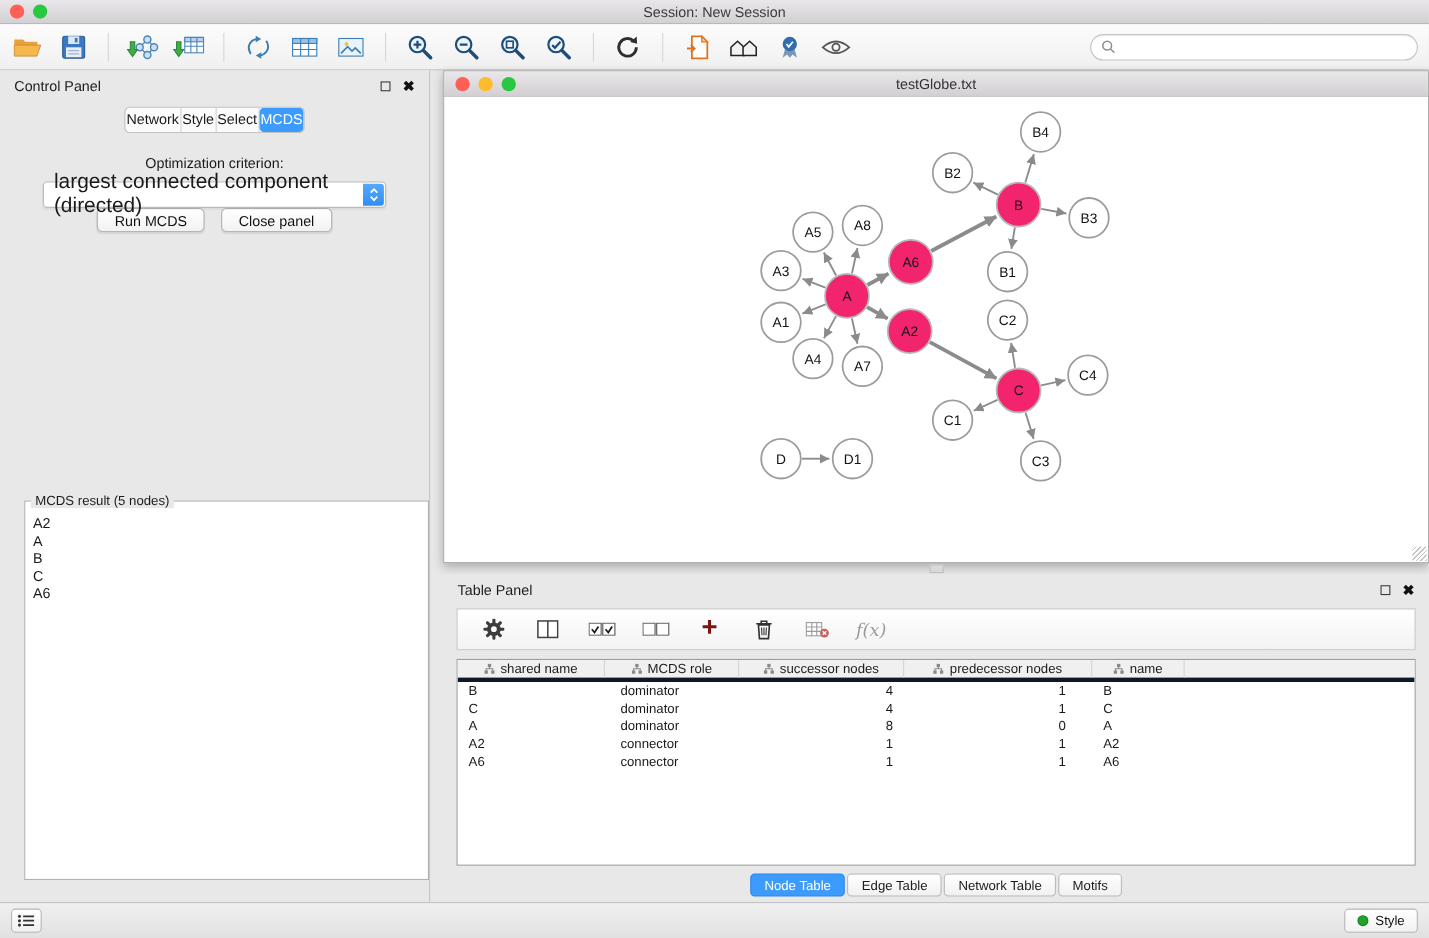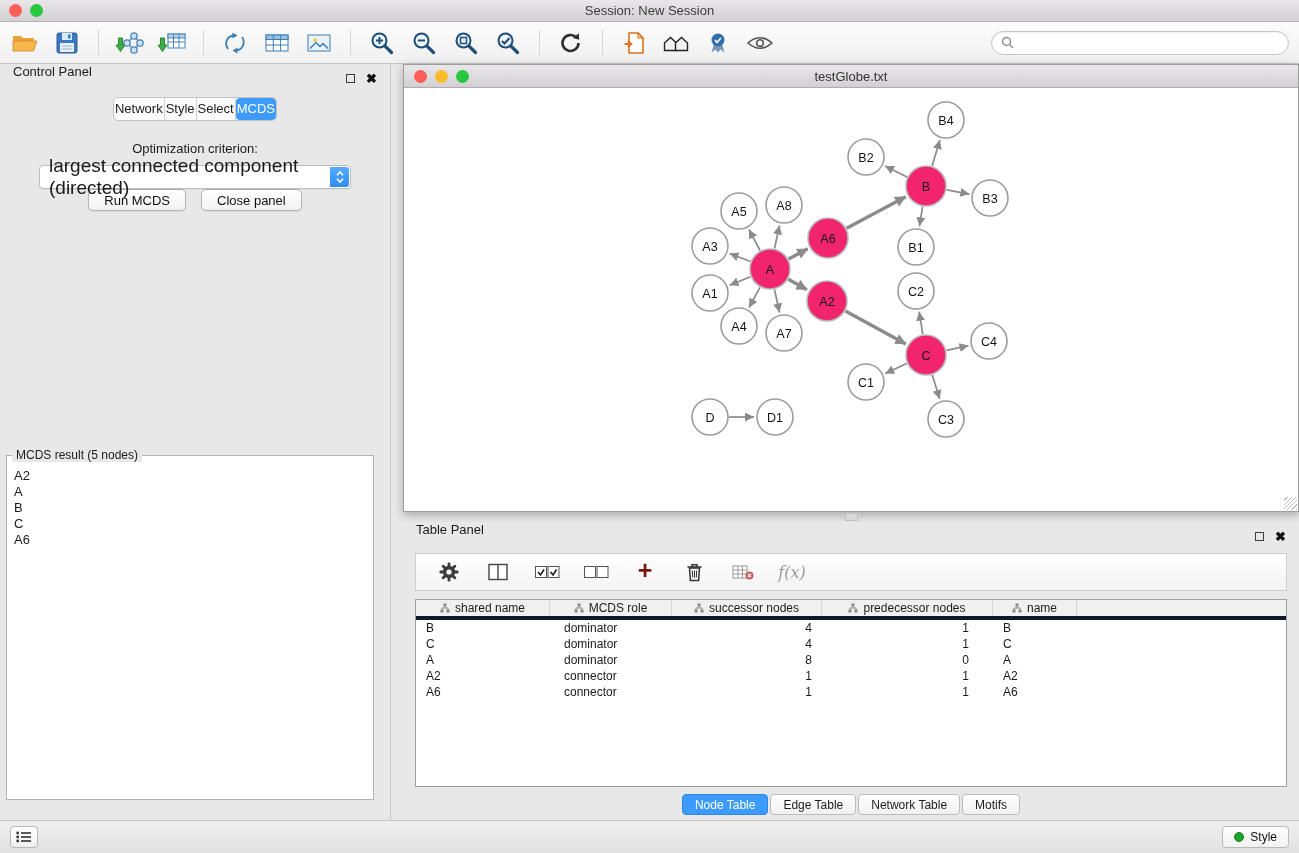--- a/index.html
+++ b/index.html
@@ -14,35 +14,35 @@
 
   
   .toolbar{position:absolute;top:22px;left:0;right:0;height:42px;background:linear-gradient(#fcfcfc,#f0f0f0);border-bottom:1px solid #c7c7c7;display:flex;align-items:center;padding:0 10px;gap:12px}
   .tbtn{height:32px;min-width:30px;display:flex;align-items:center;justify-content:center;border-radius:4px}
   .sep{width:1px;height:26px;background:#d6d6d6;margin:0 4px}
   .search{margin-left:auto;width:298px;height:24px;border:1px solid #c4c4c4;border-radius:12px;background:#fff;display:flex;align-items:center;padding:0 9px;gap:6px;box-shadow:inset 0 1px 2px rgba(0,0,0,.06)}
   .search input{border:none;outline:none;flex:1;font-size:12px;font-family:"Liberation Sans",sans-serif;background:transparent}
 
   
   .control-panel{position:absolute;left:0;top:64px;width:391px;height:756px;background:#e8e8e8;border-right:1px solid #c6c6c6}
-  .panel-header{height:28px;display:flex;padding:0 13px;font-size:13px;color:#1c1c1c}
+  .panel-header{height:28px;display:flex;align-items:center;padding:0 13px;font-size:13px;color:#1c1c1c}
   .win-icons{margin-left:auto;display:flex;gap:11px;align-items:center}
   .float-icon{width:9px;height:9px;border:1.5px solid #3c3c3c;display:inline-block}
   .close-icon{font-size:13px;font-weight:bold;color:#111;line-height:1}
   .cp-tabs{display:flex;justify-content:center;margin-top:5px}
   .cp-tabs-inner{display:flex;border:1px solid #c2c2c2;border-radius:5px;background:#fbfbfb;overflow:hidden}
   .cp-tab{font-size:13px;color:#1c1c1c;padding:3px 1px;border-right:1px solid #d2d2d2;line-height:16px}
   .cp-tab:last-child{border-right:none}
   .cp-tab.active{background:#3d9bfd;color:#fff;border-radius:4px;border-right:none}
   .opt-label{text-align:center;margin-top:20px;font-size:13px}
   .dropdown{margin:9px auto 0;width:312px;height:24px;background:#fff;border:1px solid #bcbcbc;border-radius:4px;display:flex;align-items:center;position:relative;font-size:19px;padding:0 24px 0 9px;box-shadow:0 1px 1px rgba(0,0,0,.05)}
   .dd-arrows{position:absolute;right:1px;top:1px;bottom:1px;width:19px;background:linear-gradient(#56aafd,#2f8df4);border-radius:0 3px 3px 0;display:flex;align-items:center;justify-content:center}
   .btn-row{display:flex;justify-content:center;gap:15px;margin-top:0}
   .mac-btn{height:22px;padding:0 15px;background:linear-gradient(#ffffff,#f2f2f2);border:1px solid #b5b5b5;border-radius:5px;font-size:13px;color:#111;display:flex;align-items:center;box-shadow:0 1px 1px rgba(0,0,0,.08)}
-  .mcds-box{position:absolute;left:6px;width:368px;top:391px;height:345px;border:1px solid #b2b2b2;background:#fff}
+  .mcds-box{position:absolute;left:22px;width:368px;top:391px;height:345px;border:1px solid #b2b2b2;background:#fff}
   .mcds-legend{position:absolute;top:-8px;left:5px;background:#e8e8e8;padding:0 4px;font-size:12px;color:#1c1c1c}
   .mcds-list{padding:12px 7px 0 7px;font-size:13px}
   .mcds-item{line-height:16px}
 
   
   .network-window{position:absolute;left:403px;top:64px;width:896px;height:448px;background:#fff;border:1px solid #9d9d9d;box-shadow:0 3px 9px rgba(0,0,0,.28)}
   .nw-titlebar{height:23px;background:linear-gradient(#e9e7e9,#d2d0d2);border-bottom:1px solid #aeacae;position:relative;display:flex;align-items:center;justify-content:center;font-size:13px;color:#333}
   .nw-traffic{position:absolute;left:10px;top:5px;display:flex;gap:8px}
   .nw-content{position:relative;width:100%;height:423px;background:#fff;overflow:hidden}
   .resize-corner{position:absolute;right:1px;bottom:1px;width:13px;height:13px;background:repeating-linear-gradient(135deg,#ffffff 0 2px,#c2c2c2 2px 3px)}

